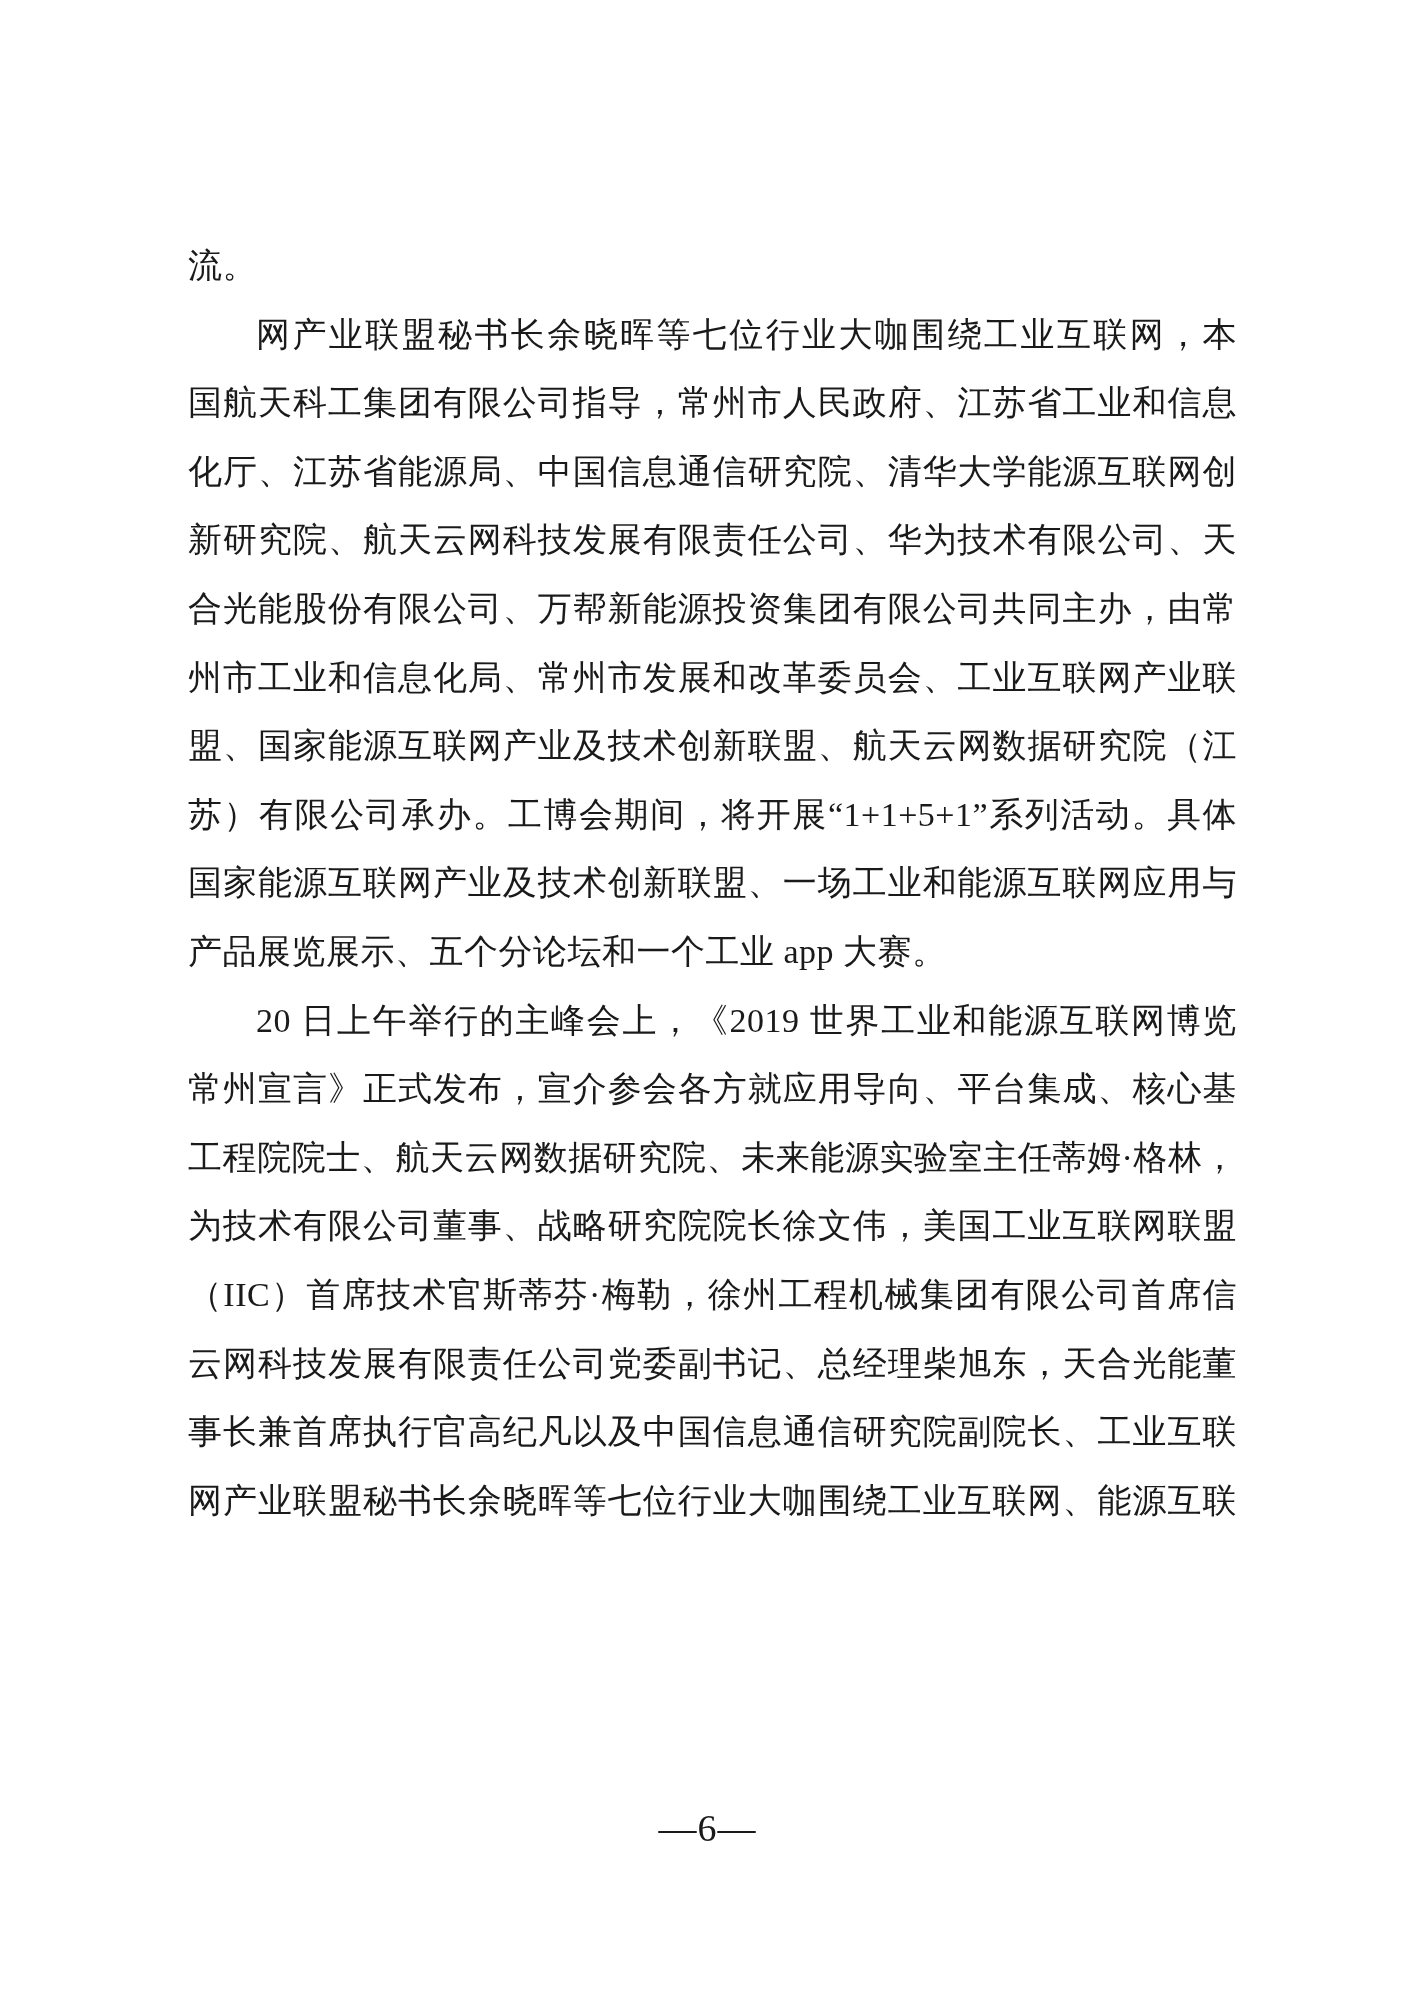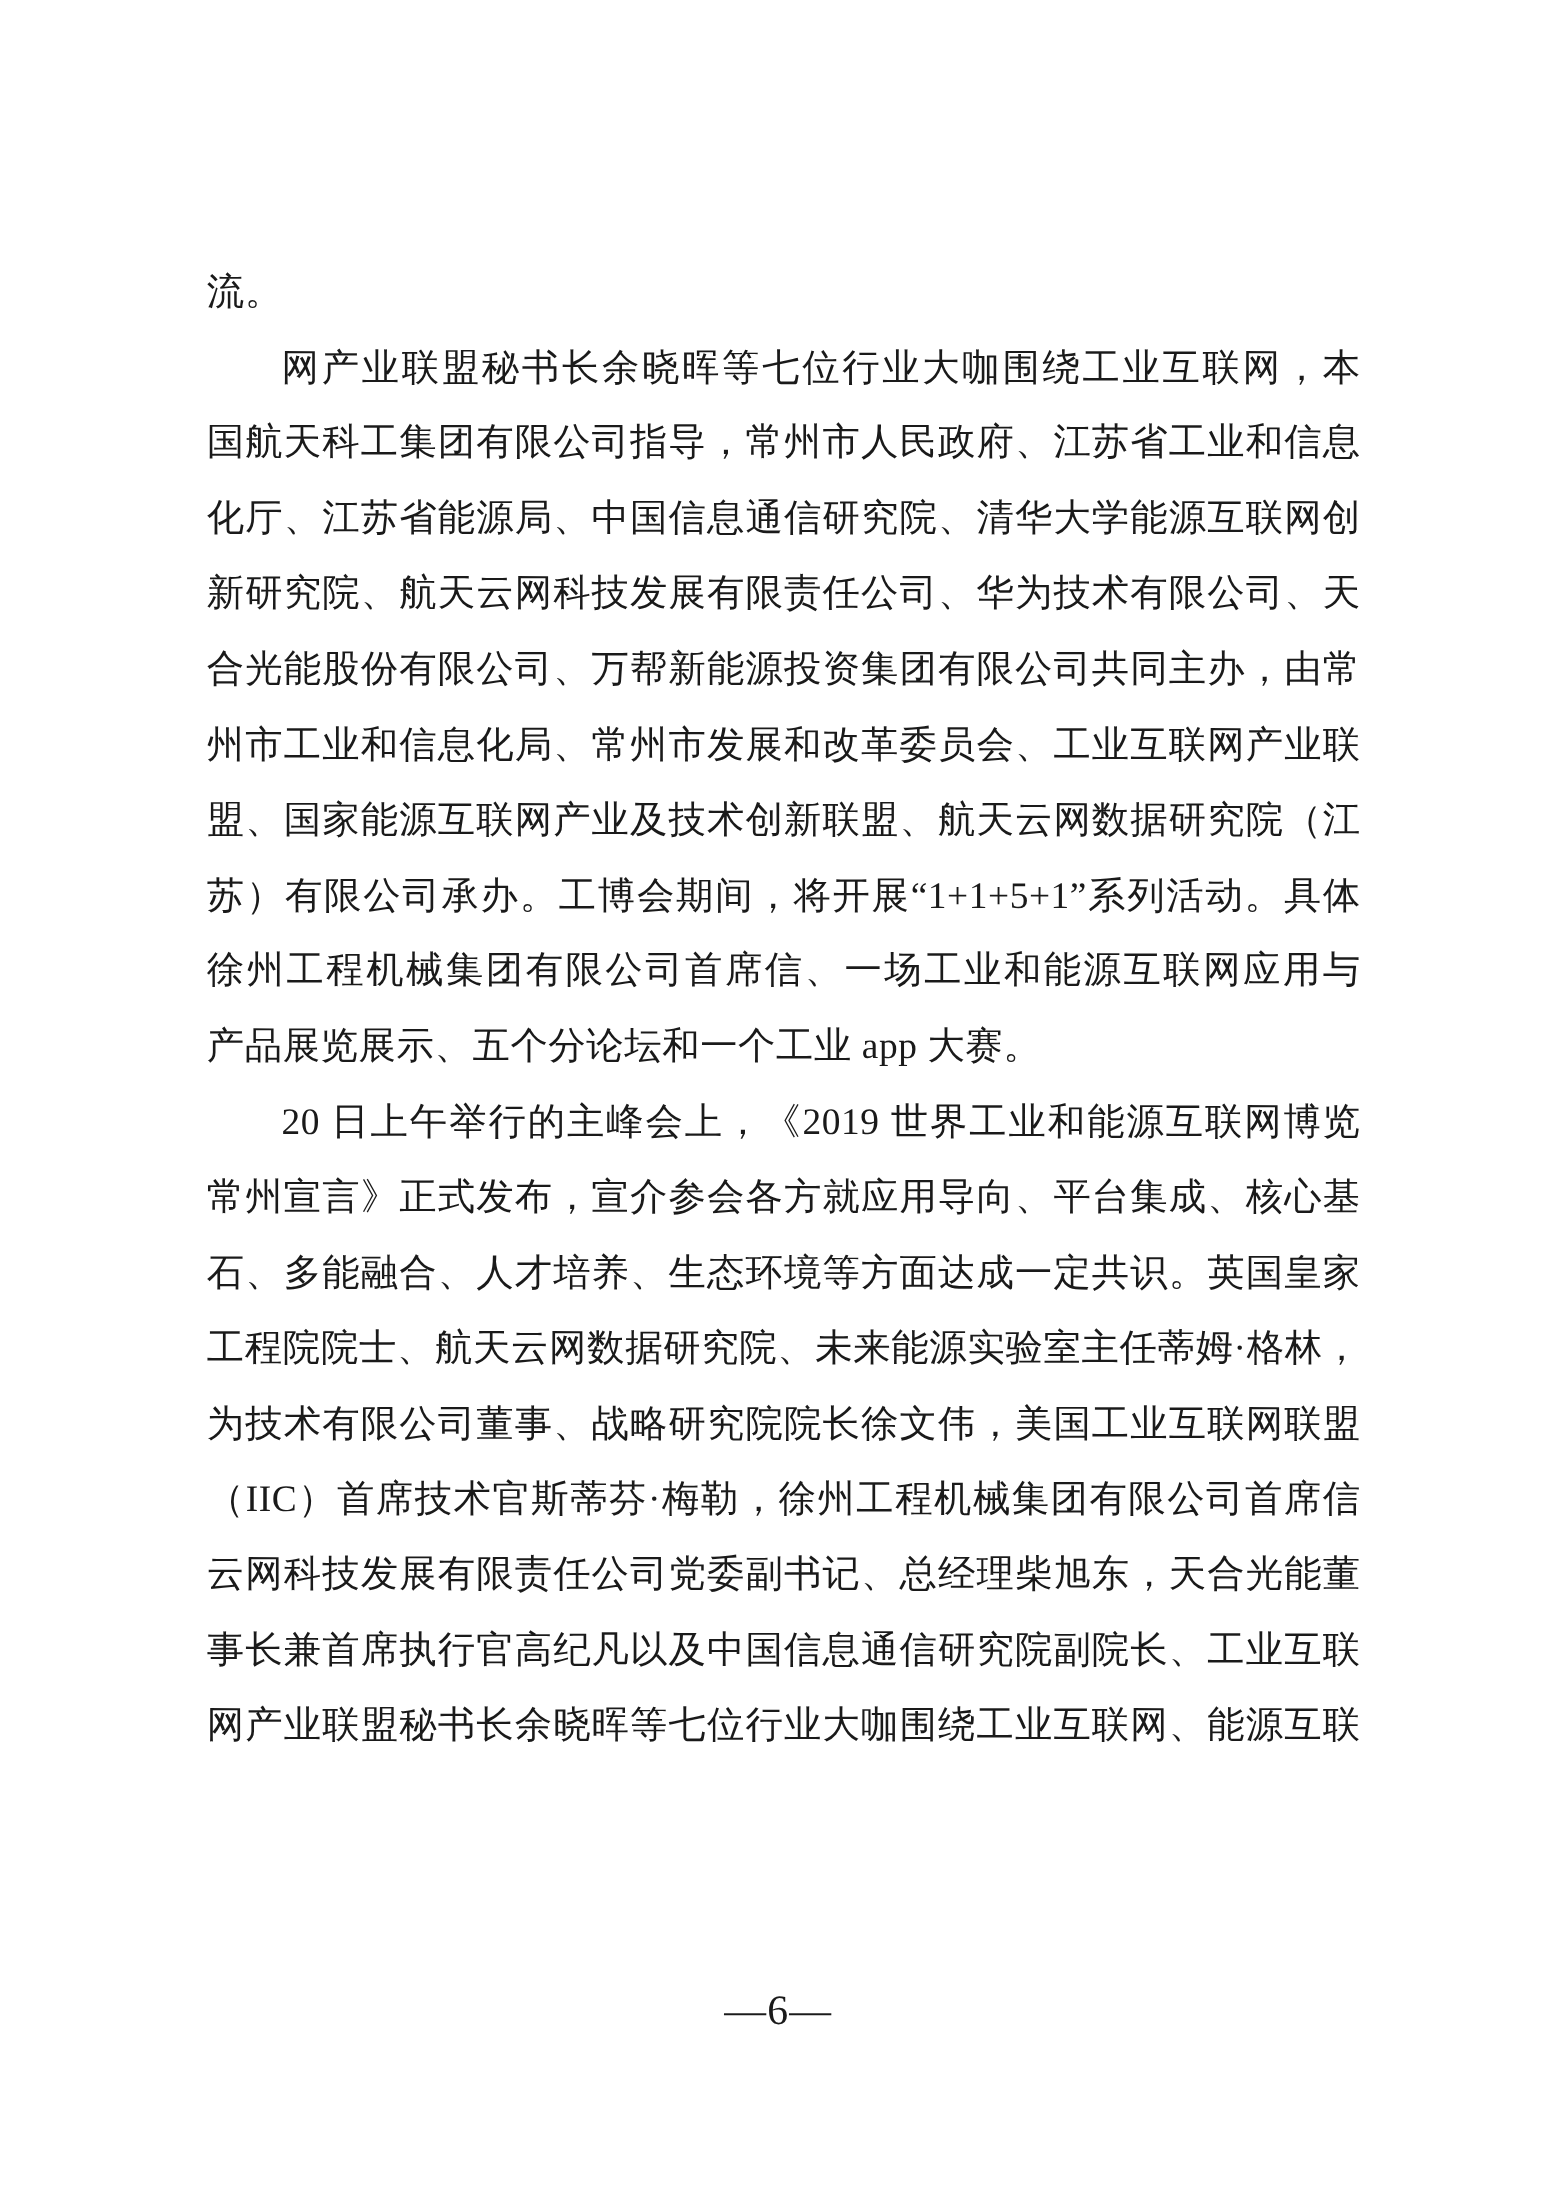--- a/index.html
+++ b/index.html
@@ -58,25 +58,24 @@
   <div class="body-text">
     <div class="line para-end">流。</div>
     <div class="line indent">网产业联盟秘书长余晓晖等七位行业大咖围绕工业互联网，本</div>
     <div class="line">国航天科工集团有限公司指导，常州市人民政府、江苏省工业和信息</div>
     <div class="line">化厅、江苏省能源局、中国信息通信研究院、清华大学能源互联网创</div>
     <div class="line">新研究院、航天云网科技发展有限责任公司、华为技术有限公司、天</div>
     <div class="line">合光能股份有限公司、万帮新能源投资集团有限公司共同主办，由常</div>
     <div class="line">州市工业和信息化局、常州市发展和改革委员会、工业互联网产业联</div>
     <div class="line">盟、国家能源互联网产业及技术创新联盟、航天云网数据研究院（江</div>
     <div class="line">苏）有限公司承办。工博会期间，将开展“1+1+5+1”系列活动。具体</div>
-    <div class="line">徐州工程机械集团有限公司首席信、一场工业和能源互联网应用与</div>
+    <div class="line">国家能源互联网产业及技术创新联盟、一场工业和能源互联网应用与</div>
     <div class="line para-end">产品展览展示、五个分论坛和一个工业 app 大赛。</div>
     <div class="line indent">20 日上午举行的主峰会上，《2019 世界工业和能源互联网博览会</div>
     <div class="line">常州宣言》正式发布，宣介参会各方就应用导向、平台集成、核心基</div>
-    <div class="line">石、多能融合、人才培养、生态环境等方面达成一定共识。英国皇家</div>
     <div class="line">工程院院士、航天云网数据研究院、未来能源实验室主任蒂姆·格林，华</div>
     <div class="line">为技术有限公司董事、战略研究院院长徐文伟，美国工业互联网联盟</div>
     <div class="line">（IIC）首席技术官斯蒂芬·梅勒，徐州工程机械集团有限公司首席信</div>
     <div class="line">云网科技发展有限责任公司党委副书记、总经理柴旭东，天合光能董</div>
     <div class="line">事长兼首席执行官高纪凡以及中国信息通信研究院副院长、工业互联</div>
     <div class="line">网产业联盟秘书长余晓晖等七位行业大咖围绕工业互联网、能源互联</div>
   </div>
   <div class="page-number">—6—</div>
 </div>
 

